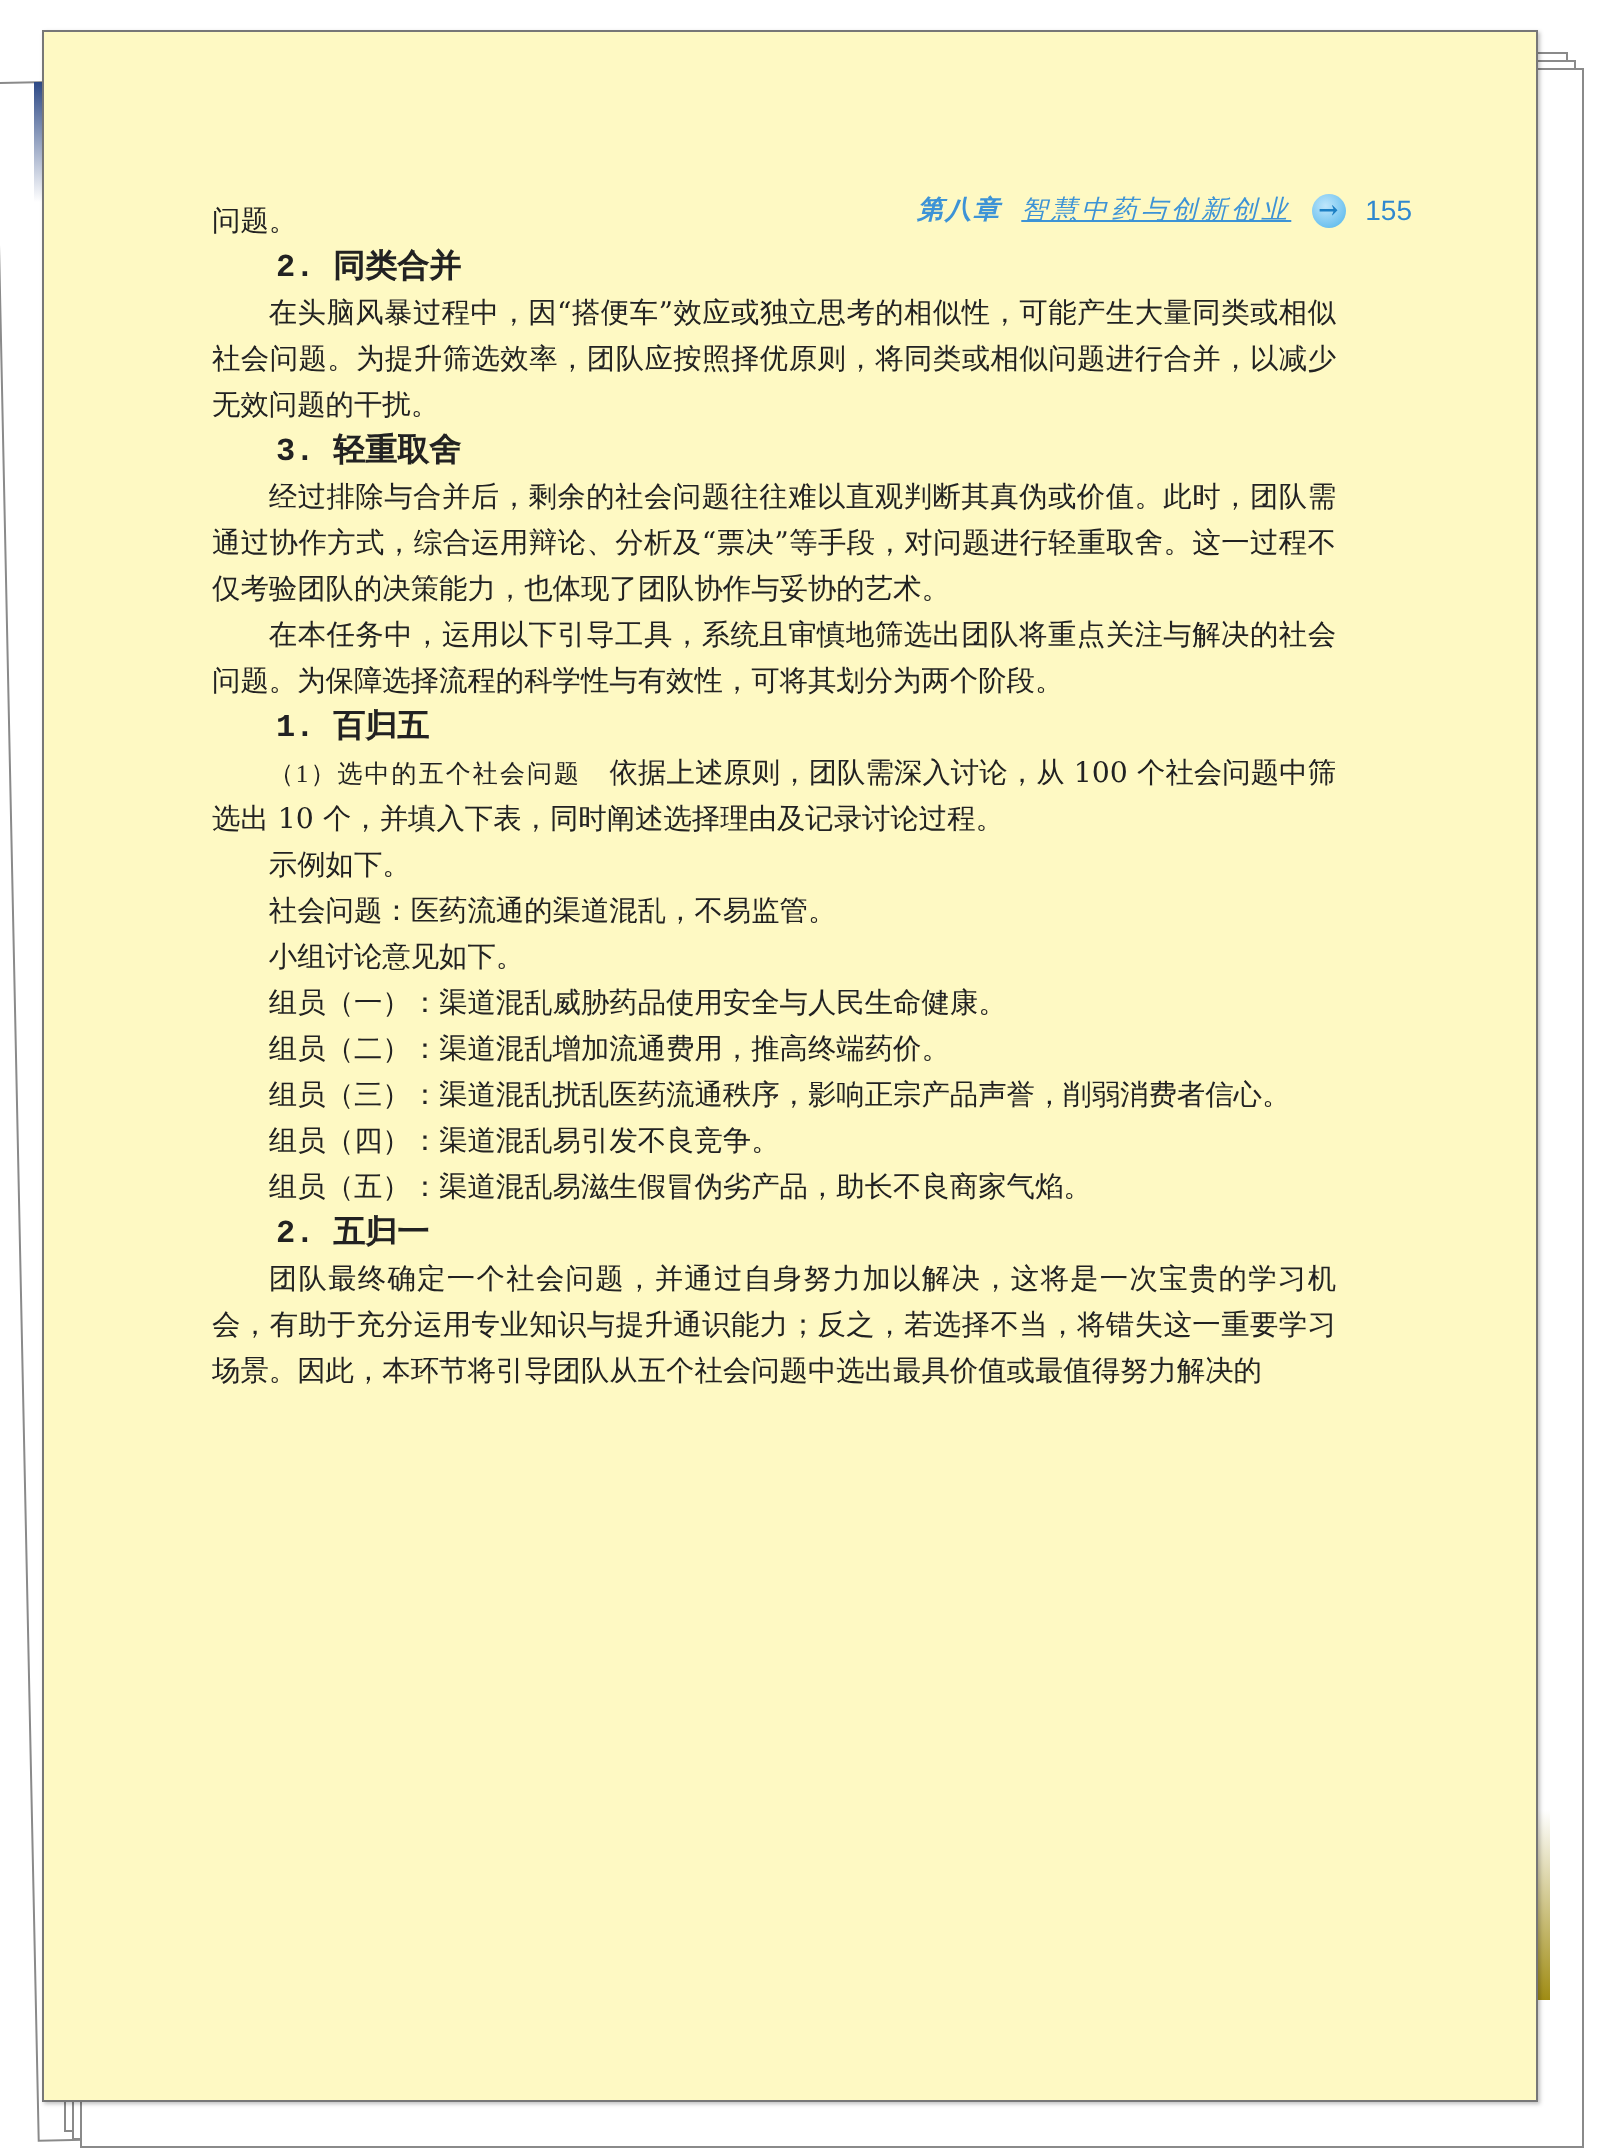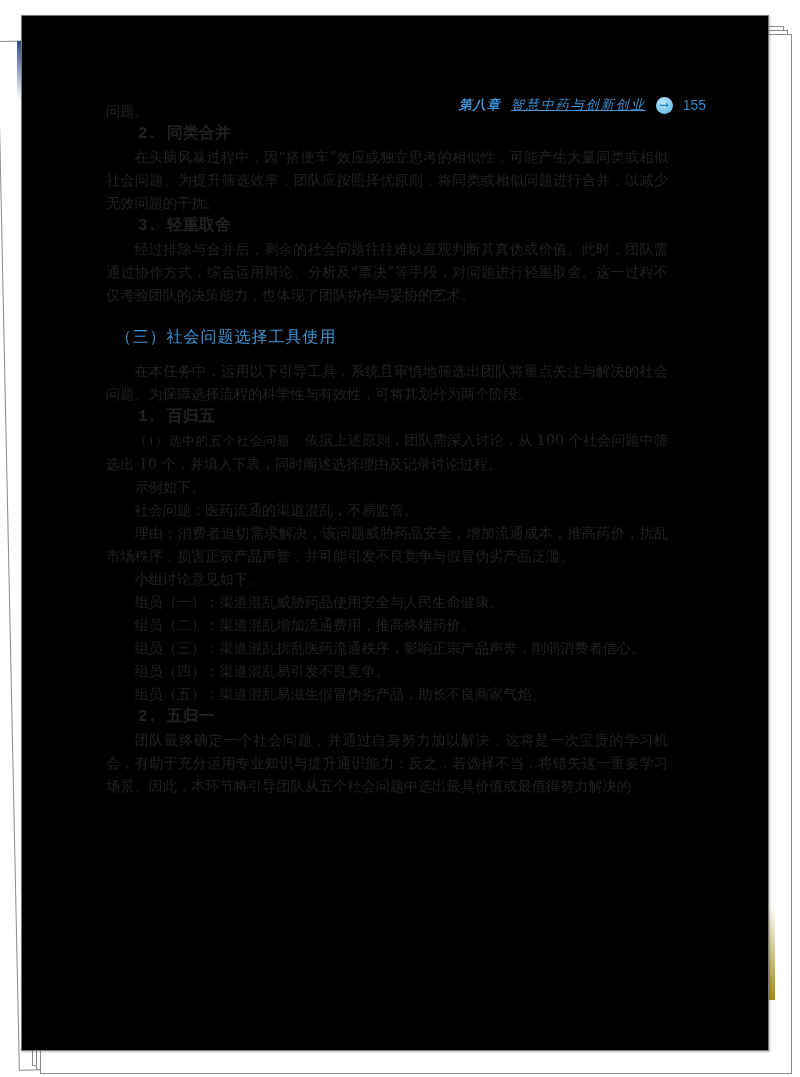--- a/index.html
+++ b/index.html
@@ -12,21 +12,21 @@
   .sheet-back1 { left: 8px; top: 33px; width: 760px; height: 1030px; transform: rotate(-1.2deg); transform-origin: 50% 50%; }
   .sheet-back2 { left: 32px; top: 26px; width: 752px; height: 1040px; }
   .sheet-back3 { left: 36px; top: 30px; width: 752px; height: 1040px; }
   .sheet-back4 { left: 40px; top: 34px; width: 752px; height: 1040px; }
   .edge-blue { position: absolute; left: 17px; top: 41px; width: 5px; height: 60px;
     background: linear-gradient(to bottom, #2e4a86, rgba(46,74,134,0)); }
   .edge-olive { position: absolute; left: 769px; top: 905px; width: 6px; height: 95px;
     background: linear-gradient(to bottom, rgba(160,140,20,0), #a08c14); }
   .page {
     position: absolute; left: 21px; top: 15px; width: 748px; height: 1036px;
-    background: #000000; border: 1px solid #777; box-sizing: border-box;
+    background: #fef9c3; border: 1px solid #777; box-sizing: border-box;
     box-shadow: 1px 1px 2px rgba(0,0,0,0.25);
   }
   .running-head {
     position: absolute; right: 62px; top: 80px; display: flex; align-items: center; gap: 10px;
     color: #3d93d6; font-size: 13px;
   }
   .rh-chapter { font-style: italic; font-weight: bold; letter-spacing: 1px; }
   .rh-title { font-style: italic; letter-spacing: 2px; text-decoration: underline; }
   .rh-icon {
     width: 17px; height: 17px; border-radius: 50%;
@@ -67,27 +67,25 @@
     <span class="rh-page">155</span>
   </div>
 </div>
 
 <div class="content">
   <p>问题。</p>
   <p class="h3">2. 同类合并</p>
   <p class="indent">在头脑风暴过程中，因“搭便车”效应或独立思考的相似性，可能产生大量同类或相似社会问题。为提升筛选效率，团队应按照择优原则，将同类或相似问题进行合并，以减少无效问题的干扰。</p>
   <p class="h3">3. 轻重取舍</p>
   <p class="indent">经过排除与合并后，剩余的社会问题往往难以直观判断其真伪或价值。此时，团队需通过协作方式，综合运用辩论、分析及“票决”等手段，对问题进行轻重取舍。这一过程不仅考验团队的决策能力，也体现了团队协作与妥协的艺术。</p>
-  <p class="h2">（三）社会问题选择工具使用</p>
   <p class="indent">在本任务中，运用以下引导工具，系统且审慎地筛选出团队将重点关注与解决的社会问题。为保障选择流程的科学性与有效性，可将其划分为两个阶段。</p>
   <p class="h3">1. 百归五</p>
   <p class="indent"><span class="sub-label">（1）选中的五个社会问题</span>　<span>依据上述原则，团队需深入讨论，从 100 个社会问题中筛选出 10 个，并填入下表，同时阐述选择理由及记录讨论过程。</span></p>
   <p class="indent">示例如下。</p>
   <p class="indent">社会问题：医药流通的渠道混乱，不易监管。</p>
-  <p class="indent">理由：消费者迫切需求解决，该问题威胁药品安全，增加流通成本，推高药价，扰乱市场秩序，损害正宗产品声誉，并可能引发不良竞争与假冒伪劣产品泛滥。</p>
   <p class="indent">小组讨论意见如下。</p>
   <p class="indent">组员（一）：渠道混乱威胁药品使用安全与人民生命健康。</p>
   <p class="indent">组员（二）：渠道混乱增加流通费用，推高终端药价。</p>
   <p class="indent">组员（三）：渠道混乱扰乱医药流通秩序，影响正宗产品声誉，削弱消费者信心。</p>
   <p class="indent">组员（四）：渠道混乱易引发不良竞争。</p>
   <p class="indent">组员（五）：渠道混乱易滋生假冒伪劣产品，助长不良商家气焰。</p>
   <p class="h3">2. 五归一</p>
   <p class="indent">团队最终确定一个社会问题，并通过自身努力加以解决，这将是一次宝贵的学习机会，有助于充分运用专业知识与提升通识能力；反之，若选择不当，将错失这一重要学习场景。因此，本环节将引导团队从五个社会问题中选出最具价值或最值得努力解决的</p>
 </div>
 

